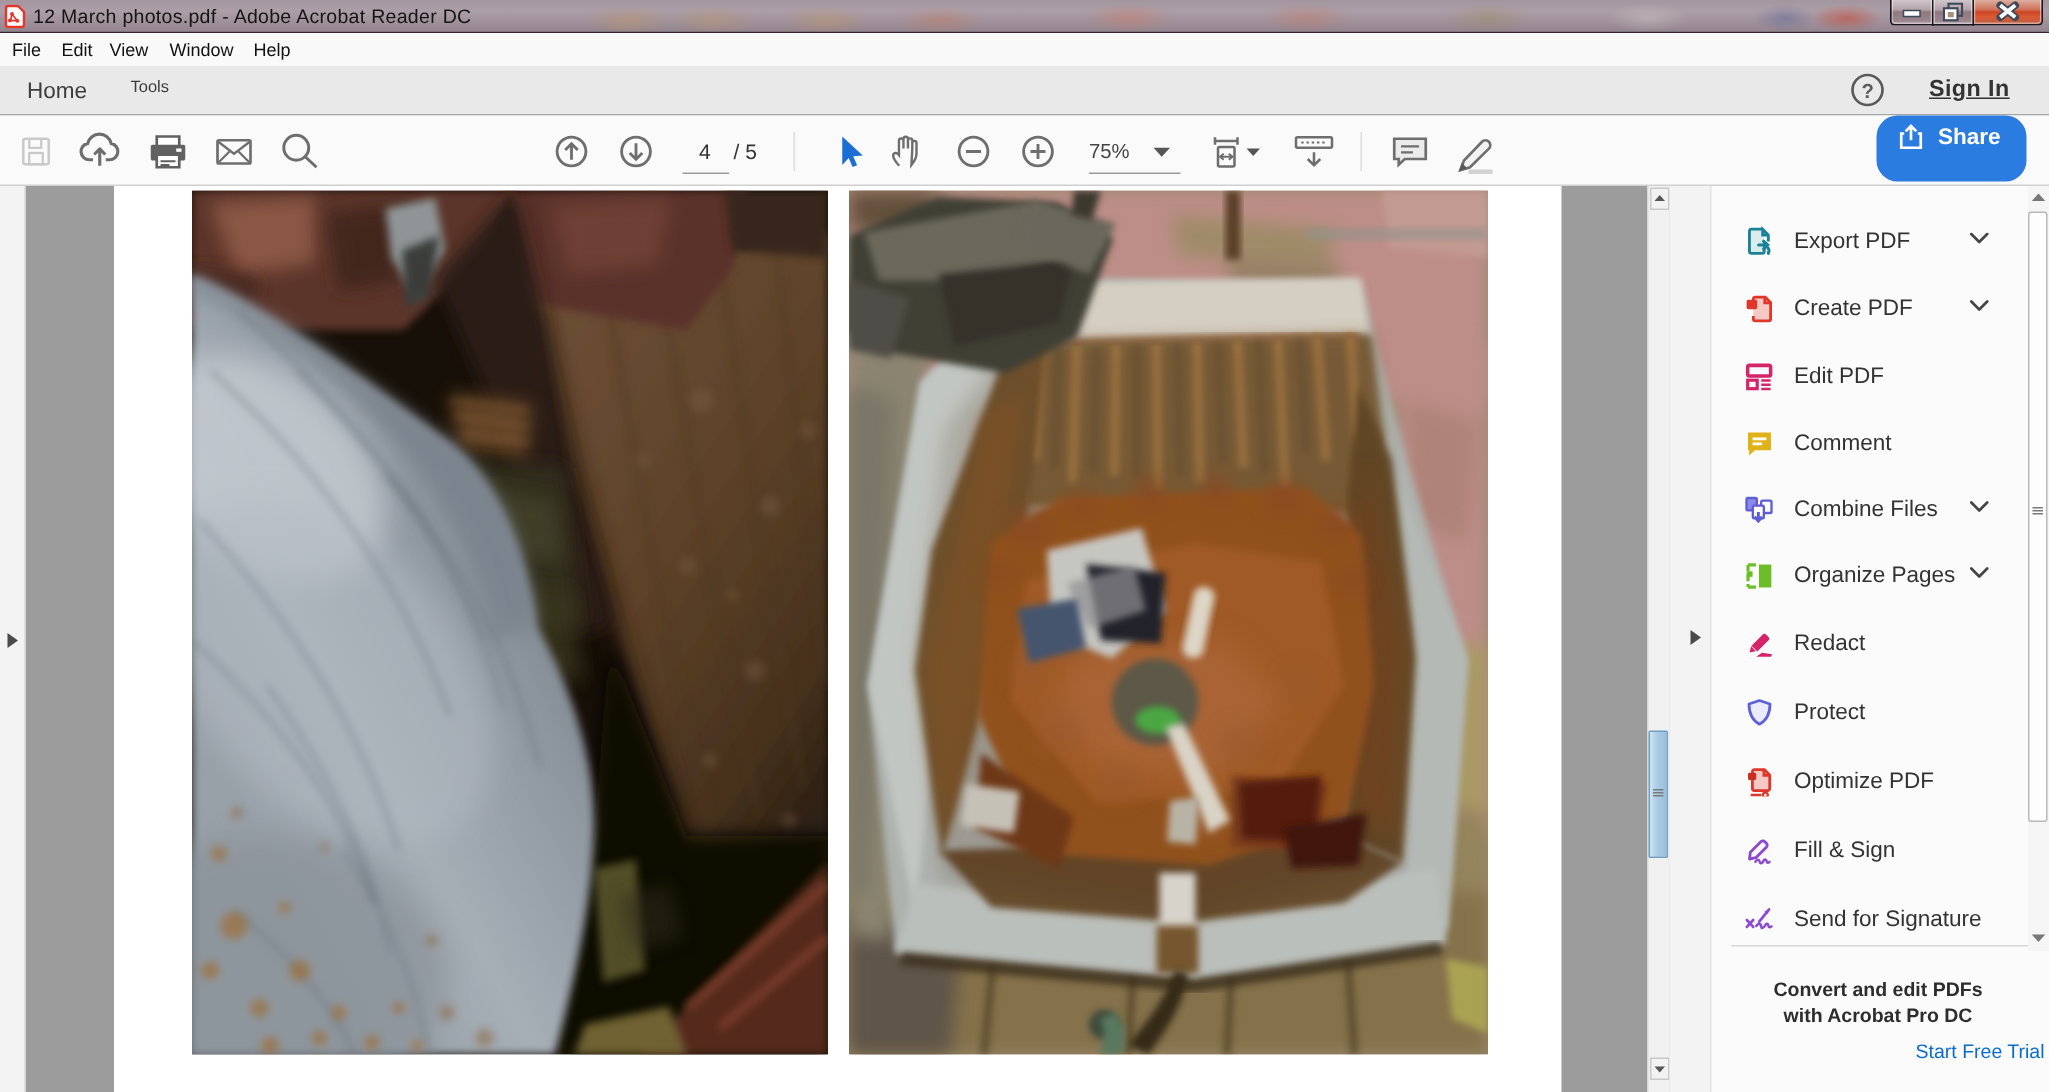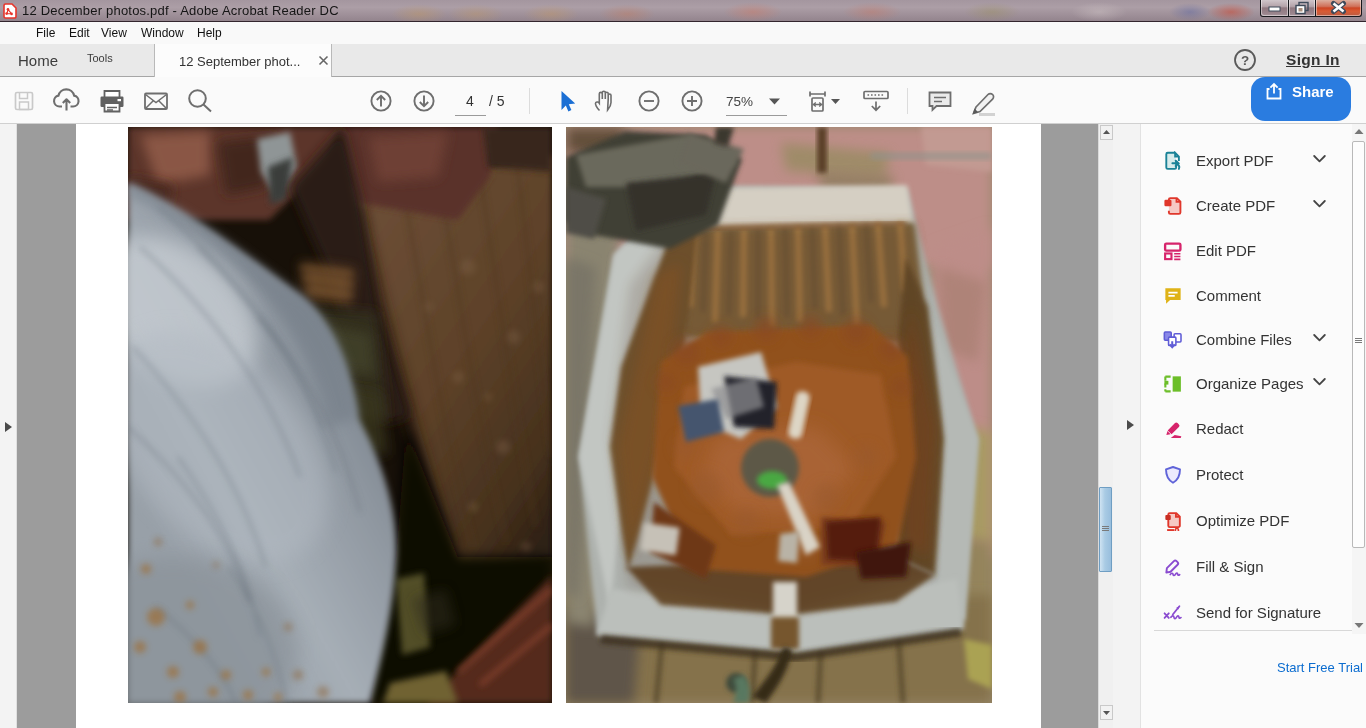--- a/index.html
+++ b/index.html
@@ -30,21 +30,21 @@
   .wbtn { position:absolute; top:0; height:17px; border:1px solid #17171c; border-top:none;
           background:linear-gradient(to bottom, #cfc5ca 0%, #b4a3aa 40%, #8f7880 50%, #9a858d 85%, #a8959d 100%); }
   #wmin { left:0; width:29px; border-bottom-left-radius:3px; }
   #wmax { left:28px; width:28px; }
   #wclose { left:55px; width:47px; border-bottom-right-radius:3px;
           background:linear-gradient(to bottom, #dcaf9f 0%, #d0715a 40%, #cc4524 50%, #d95b34 70%, #b95c43 100%); }
   .wbtn .inner { position:absolute; left:0; top:0; right:0; bottom:0; border:1px solid rgba(255,255,255,.45); border-top:none; border-radius:inherit; }
 
   
   #menubar { left:0; top:22px; width:1366px; height:22px; background:#f9f9f9; font-size:12px; color:#111; }
-  #menubar span { position:absolute; top:4px;margin-left:28px; }
+  #menubar span { position:absolute; top:4px; }
 
   
   #tabbar { left:0; top:44px; width:1366px; height:33px; background:#e9e9e9; border-bottom:1px solid #a6a6a6; font-size:13px; color:#3c3c3c; }
   #activetab { position:absolute; left:154px; top:0px; width:178px; height:33px; background:#fcfcfc; border-left:1px solid #b9b9b9; border-right:1px solid #b9b9b9; }
 
   
   #toolbar { left:0; top:77px; width:1366px; height:47px; background:#fafafa; border-bottom:1px solid #d0d0d0; }
   .tdiv { position:absolute; top:11px; width:1px; height:26px; background:#dcdcdc; }
   #sharebtn { position:absolute; left:1251px; top:0; width:100px; height:44px; border-radius:14px; background:#2a7ce0; color:#ffffff; }
   #sharebtn span { position:absolute; left:41px; top:6px; font-size:15px; font-weight:bold; }
@@ -84,21 +84,21 @@
 </head>
 <body>
   <div class="abs" id="titlebar">
     <svg id="pdficon" width="16" height="16" viewBox="0 0 16 16">
       <path d="M2 2.5 a1.5 1.5 0 0 1 1.5 -1.5 H10 L14 5 V13.5 a1.5 1.5 0 0 1 -1.5 1.5 h-9 A1.5 1.5 0 0 1 2 13.5 z" fill="#fff" stroke="#e7352b" stroke-width="1.6"></path>
       <circle cx="6" cy="6.3" r="1.3" fill="#e7352b"></circle>
       <circle cx="4.6" cy="10.6" r="1.3" fill="#e7352b"></circle>
       <circle cx="9.6" cy="10.9" r="1.3" fill="#e7352b"></circle>
       <path d="M6 6.5 L5 10.5 M6.2 6.7 L9.4 10.7 M5 10.7 h4.4" stroke="#e7352b" stroke-width="1.1" fill="none"></path>
     </svg>
-    <span class="ttext">12 December photos.pdf - Adobe Acrobat Reader DC</span>
+    <span class="ttext">12 March photos.pdf - Adobe Acrobat Reader DC</span>
   </div>
   <div id="winbtns">
     <div class="wbtn" id="wmin">
       <div class="inner"></div>
       <svg width="29" height="17" viewBox="0 0 29 17" style="position:absolute;left:-1px;top:-1px">
         <rect x="9" y="8" width="11" height="4" fill="#fdfdfd" stroke="#3e4a5a" stroke-width="1"></rect>
       </svg>
     </div>
     <div class="wbtn" id="wmax">
       <div class="inner"></div>
@@ -121,26 +121,20 @@
     <span style="left:8px">File</span>
     <span style="left:41px">Edit</span>
     <span style="left:73px">View</span>
     <span style="left:113px">Window</span>
     <span style="left:169px">Help</span>
   </div>
 
   <div class="abs" id="tabbar">
     <span style="position:absolute;left:18px;top:8px;font-size:15px;">Home</span>
     <span style="position:absolute;left:87px;top:8px;font-size:11px;">Tools</span>
-    <div id="activetab">
-      <span style="position:absolute;left:24px;top:10px;font-size:13px;color:#333;">12 September phot...</span>
-      <svg width="11" height="11" viewBox="0 0 11 11" style="position:absolute;left:163px;top:11px">
-        <path d="M1.5 1.5 L9.5 9.5 M9.5 1.5 L1.5 9.5" stroke="#666" stroke-width="1.6"></path>
-      </svg>
-    </div>
     <svg width="24" height="24" viewBox="0 0 24 24" style="position:absolute;left:1233px;top:4px">
       <circle cx="12" cy="12" r="10" fill="none" stroke="#5a5a5a" stroke-width="1.8"></circle>
       <text x="8" y="17" font-size="13.5" font-weight="bold" fill="#5a5a5a">?</text>
     </svg>
     <span style="position:absolute;left:1286px;top:7px;font-size:15.5px;font-weight:bold;color:#333;letter-spacing:0.3px;text-decoration:underline;">Sign In</span>
   </div>
 
   <div class="abs" id="toolbar">
     <svg width="1366" height="47" viewBox="0 0 1366 47" style="position:absolute;left:0;top:0">
       <g fill="none" stroke="#c9c9c9" stroke-width="1.7">
@@ -363,20 +357,21 @@
   <div class="abs" id="sidesb"></div>
   <div class="abs" id="sidethumb">
     <div class="grip" style="margin-top:196px">
       <i></i>
       <i></i>
       <i></i>
     </div>
   </div>
   <div id="sdivider"></div>
   <div id="promo">
+    <div class="b">Convert and edit PDFs<br>with Acrobat Pro DC</div>
     <div class="link">Start Free Trial</div>
   </div>
 
   <svg class="abs" id="photoL" viewBox="0 0 424 576">
     <defs>
       <filter id="bL" x="-20%" y="-20%" width="140%" height="140%">
         <feGaussianBlur stdDeviation="6"></feGaussianBlur>
       </filter>
       <filter id="bL2" x="-20%" y="-20%" width="140%" height="140%">
         <feGaussianBlur stdDeviation="3"></feGaussianBlur>

